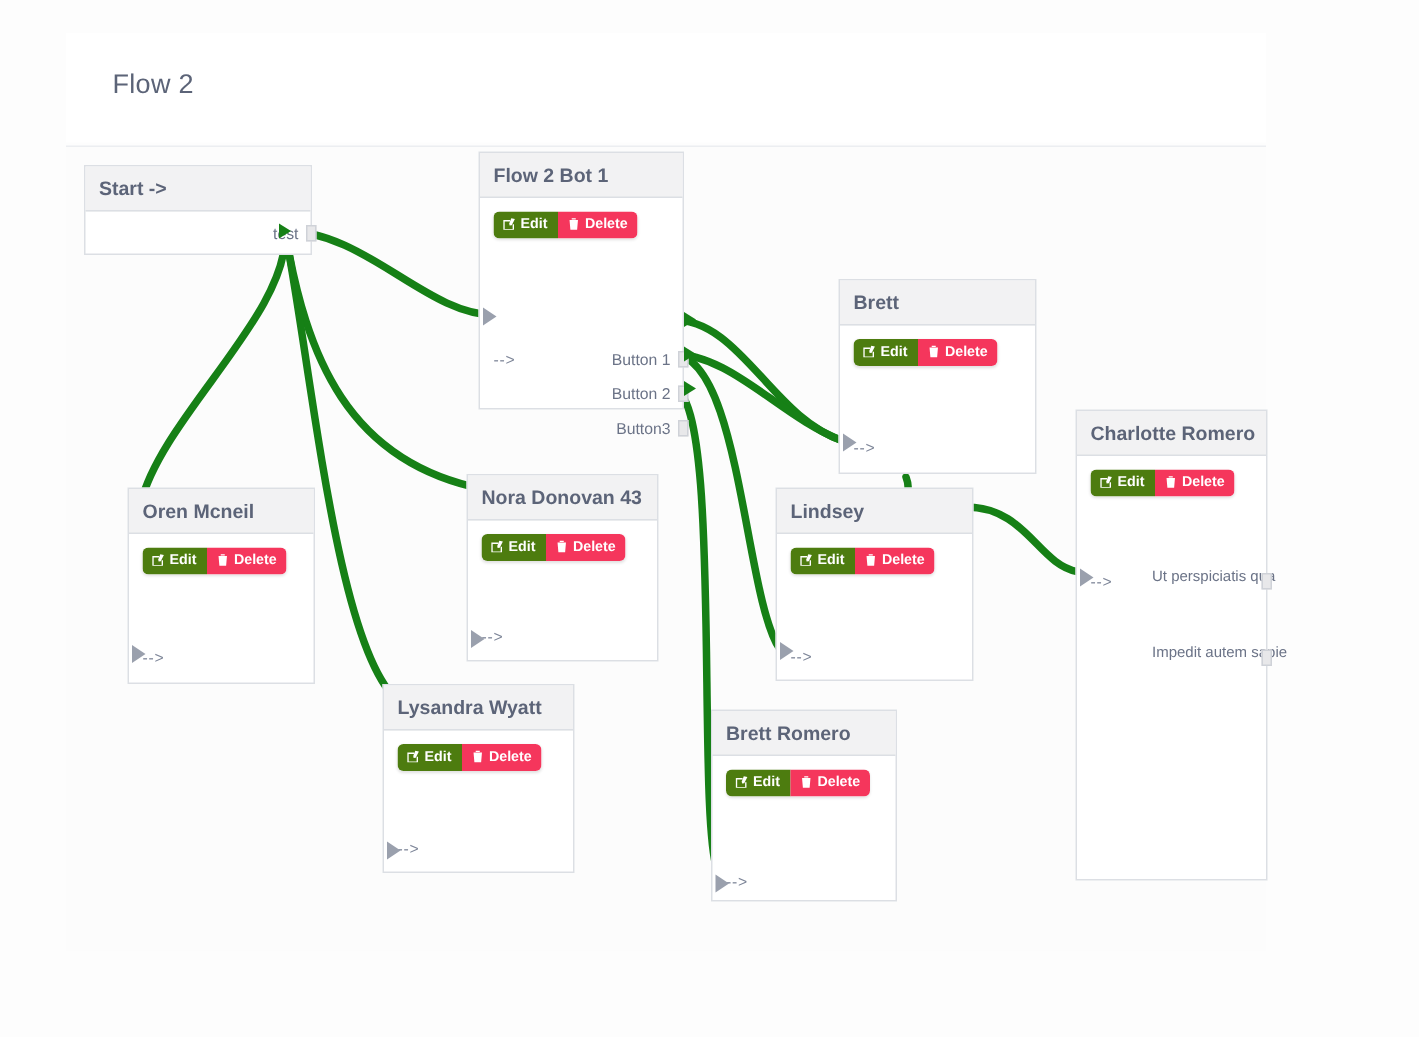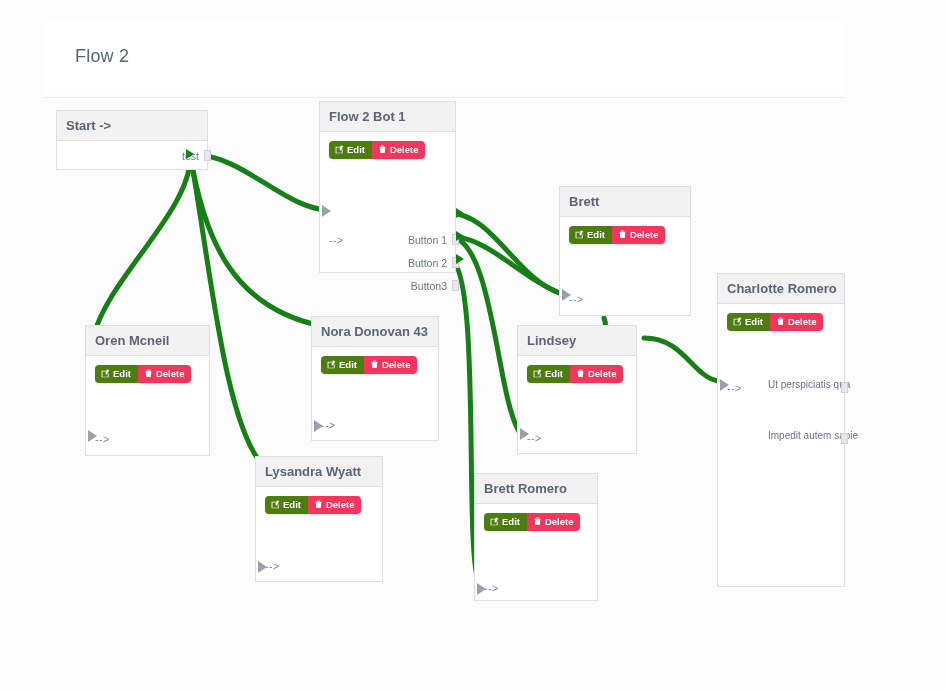--- a/index.html
+++ b/index.html
@@ -373,21 +373,21 @@
                 </svg>
             </span>
             <span>Delete</span>
           </div>
         </div>
         <div class="port-in" style="top:76px;">--&gt;</div>
       </div>
     </div>
     <div class="socket-in" style="left:518px; top:191px;"></div>
 
-    <div class="node" style="left:473px; top:227px; width:120px; height:129px;">
+    <div class="node" style="left:473px; top:227px; width:132px; height:129px;">
       <div class="node-header">Lindsey</div>
       <div class="node-body">
         <div class="btn-row">
           <div class="btn btn-edit">
             <span>
               <svg width="9" height="9" viewBox="0 0 16 16" fill="#ffffff">
                   <path d="M1 3h8v1.6H2.6v9H12V8h1.6v6.6H1V3z"></path>
                   <path d="M10.4.8l4.3 1L11 9.2 8.4 9.6 8 7z"></path>
                 </svg>
             </span>

